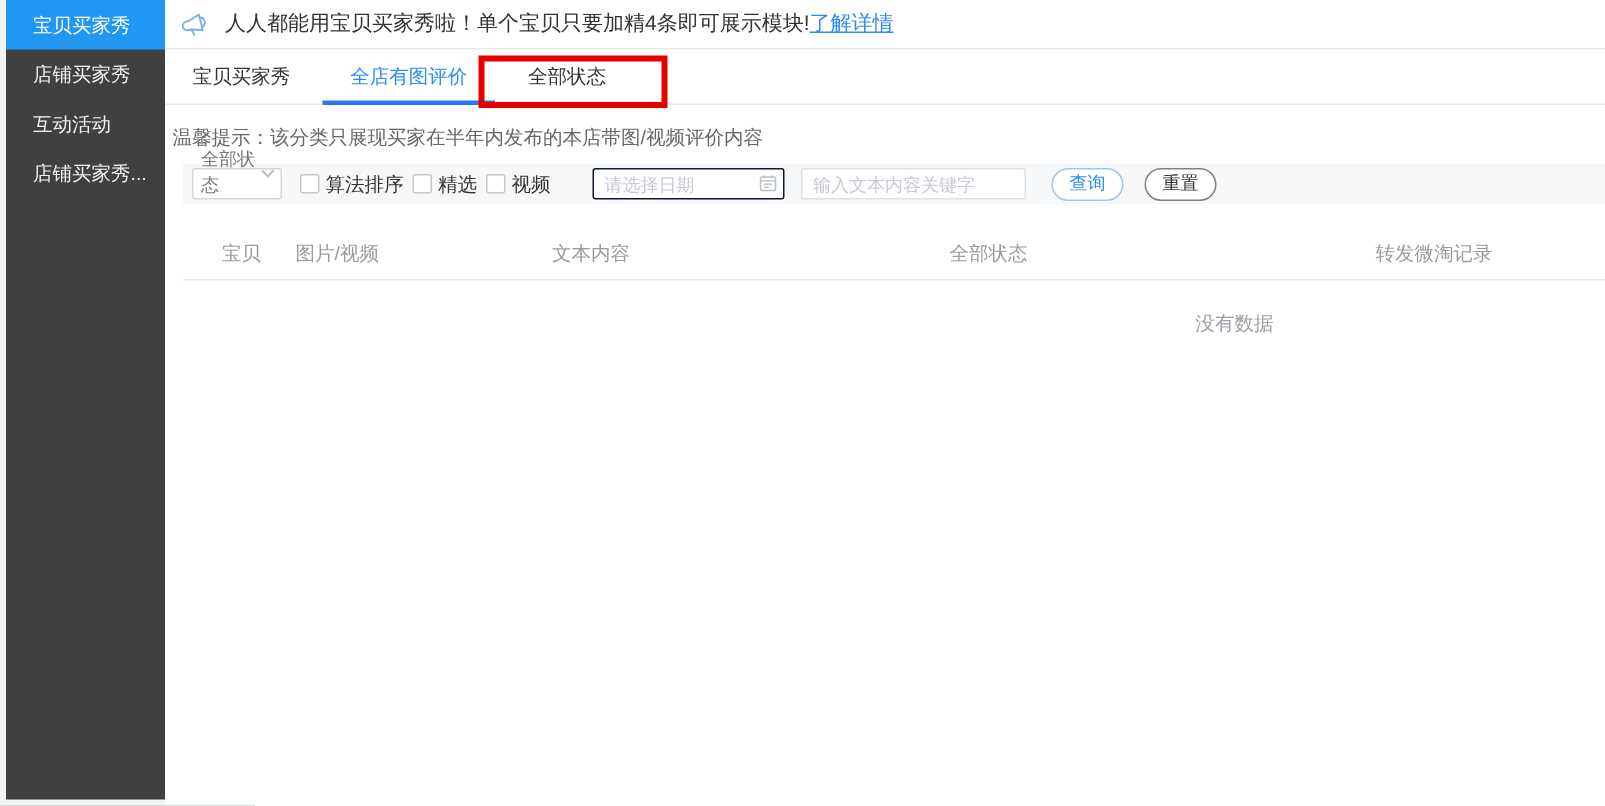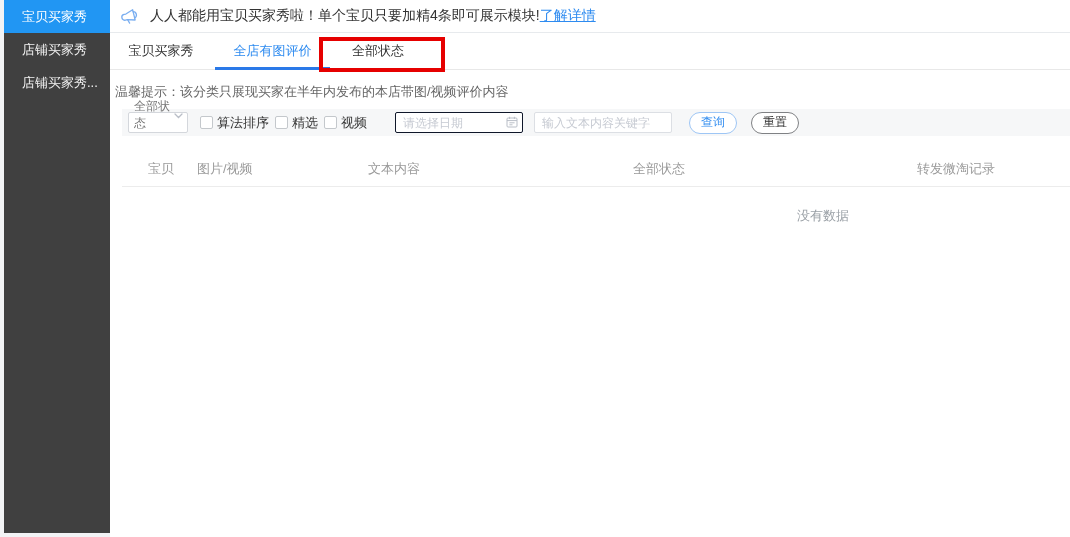--- a/index.html
+++ b/index.html
@@ -44,21 +44,21 @@
                font-size:12px; color:#777; cursor:pointer; }
   .cb-group { display:flex; align-items:center; cursor:pointer;text-align:right; }
   .cb-box { width:13px; height:13px; background:#fff; border:1px solid #c4c8cc; border-radius:2px; margin-right:4px; }
   .cb-label { font-size:13px; color:#333; }
   .g1 { margin-left:12px; } .g2 { margin-left:6px; } .g3 { margin-left:6px; }
   .date-wrap { position:relative; margin-left:28px; width:128px; height:21px; }
   .date-wrap input { width:128px; height:21px; border:1px solid #0f172a; border-radius:2px; background:#fff;
                      font-size:12px; color:#333; padding:0 24px 0 7px; outline:none;
                      font-family:"Liberation Sans","DejaVu Sans",sans-serif; }
   .date-icon { position:absolute; right:5px; top:4px; }
-  .kw-input { margin-left:11px; width:138px; height:21px; border:1px solid #dcdfe4; border-radius:2px; background:#fff;
+  .kw-input { margin-left:11px; width:150px; height:21px; border:1px solid #dcdfe4; border-radius:2px; background:#fff;
               font-size:12px; color:#333; padding:0 7px; outline:none;
               font-family:"Liberation Sans","DejaVu Sans",sans-serif; }
   input::placeholder { color:#c6cad2; }
   .pill { height:22px; width:48px; border-radius:11px; background:#fff; font-size:12px;
           display:flex; align-items:center; justify-content:center; cursor:pointer; }
   .pill-query { margin-left:17px; border:1px solid #9ec6f5; color:#2e8bf0; }
   .pill-reset { margin-left:14px; border:1px solid #7f8184; color:#333; }
 
   
   .th { position:absolute; top:160px; font-size:13px; color:#9a9a9a; }
@@ -68,20 +68,21 @@
 </style>
 </head>
 <body>
 
 <div class="app">
   <div class="edge-left"></div>
 
   <div class="sidebar">
     <div class="side-item active">宝贝买家秀</div>
     <div class="side-item">店铺买家秀</div>
+    <div class="side-item">互动活动</div>
     <div class="side-item">店铺买家秀...</div>
   </div>
   <div class="edge-bottom"></div>
 
   <div class="content">
 
     <div class="notice">
       <span class="notice-icon">
         <svg width="22" height="19" viewBox="0 0 24 20" fill="none">
           <g transform="rotate(-14 12 10)" stroke="#7aaef0" stroke-width="1.4" stroke-linejoin="round" stroke-linecap="round">

